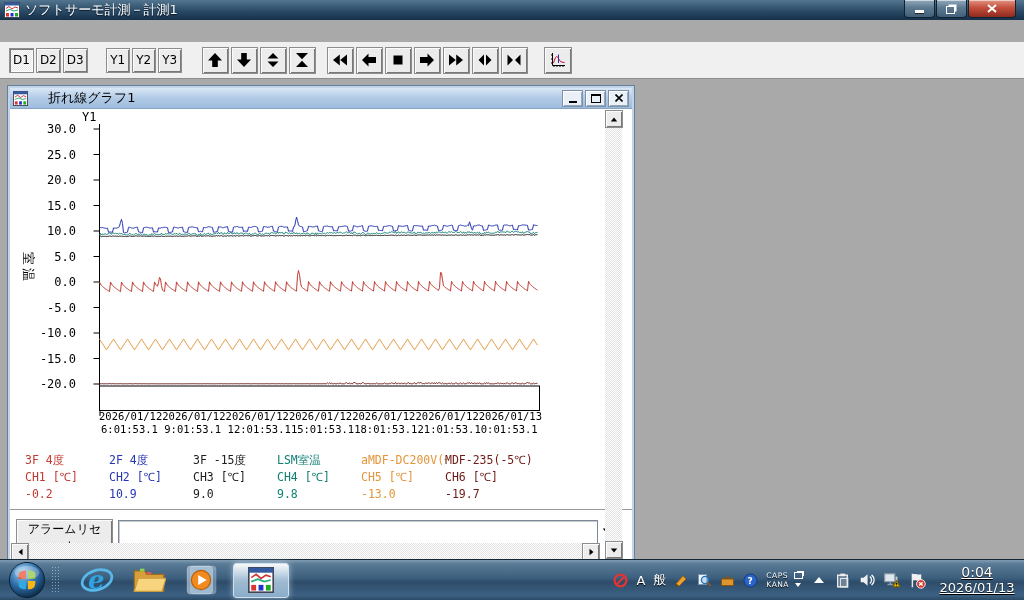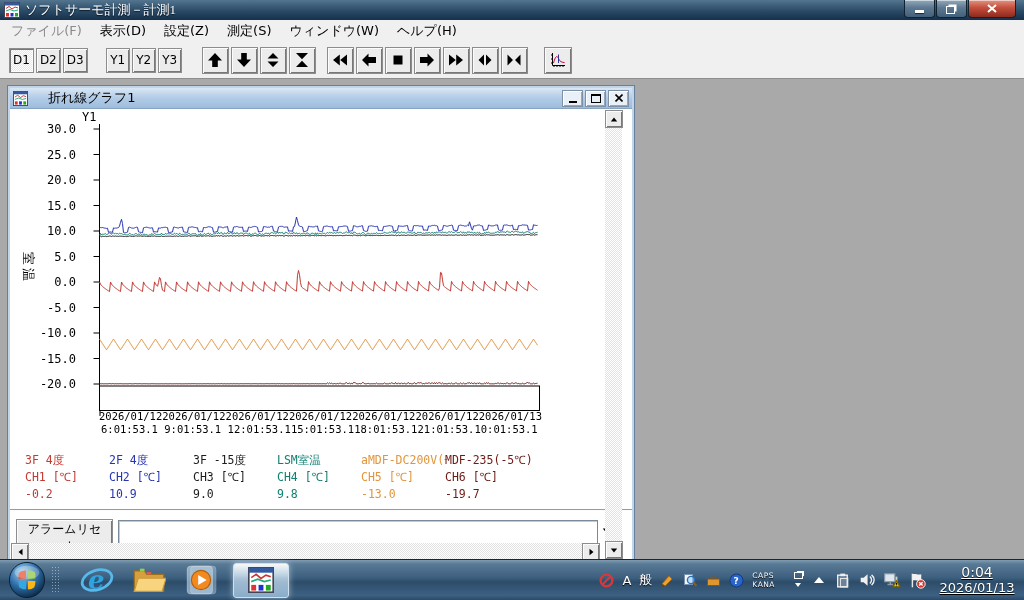--- a/index.html
+++ b/index.html
@@ -3,21 +3,21 @@
 <meta charset="utf-8">
 <style>
   html,body{margin:0;padding:0;background:#000;}
   #screen{position:relative;width:1024px;height:600px;overflow:hidden;
     font-family:"DejaVu Sans","Liberation Sans",sans-serif;font-size:13px;
     background:#a9a9a9;user-select:none;}
   
   #titlebar{position:absolute;top:0;left:0;right:0;height:20px;
     background:linear-gradient(#53758f,#2a4a66 55%,#16304a);
     display:flex;align-items:center;gap:5px;padding-left:4px;}
-  #titlebar .title-text{color:#fff;font-size:13px;text-shadow:0 1px 1px #08121d;font-family:Liberation Serif, serif;}
+  #titlebar .title-text{color:#fff;font-size:13px;text-shadow:0 1px 1px #08121d;}
   .caption-btns{position:absolute;right:8px;top:0;display:flex;}
   .cap-btn{width:29px;height:17px;margin-left:1px;border:1px solid #10222f;border-top:none;
     border-radius:0 0 4px 4px;background:linear-gradient(#93aabc,#5d7990 45%,#42607a);
     box-shadow:inset 0 1px 0 rgba(255,255,255,.55);display:flex;align-items:center;justify-content:center;}
   .cap-btn.close{width:46px;background:linear-gradient(#e29384,#c44f3c 45%,#8f2a1d);}
   .glyph-min{width:9px;height:3px;background:#fff;box-shadow:0 1px 1px #222;margin-top:5px;}
   .glyph-restore{width:7px;height:6px;border:1px solid #fff;background:transparent;
     box-shadow:2px -2px 0 -0.5px #fff;margin:2px 2px 0 0;}
   
   #menubar{position:absolute;top:20px;left:0;right:0;height:22px;background:#f0f0f0;
@@ -79,21 +79,21 @@
   #startorb{width:38px;height:38px;margin:0 5px 0 8px;flex:none;}
   #startdots{width:10px;height:28px;margin-right:10px;opacity:.5;
     background-image:radial-gradient(#dfeaf2 34%,transparent 36%);background-size:3px 3px;}
   .task-ico{width:38px;height:40px;display:flex;align-items:center;justify-content:center;margin:0 7px;}
   #activeapp{width:54px;height:33px;margin:0 6px;border:1px solid #cfe0ee;border-radius:3px;
     background:linear-gradient(rgba(255,255,255,.95),rgba(205,228,246,.75) 45%,rgba(170,205,232,.7));
     box-shadow:0 0 6px rgba(220,240,255,.6);display:flex;align-items:center;justify-content:center;}
   #tray{margin-left:auto;display:flex;align-items:center;gap:8px;padding-right:4px;}
   .ime-txt{font-size:13px;text-shadow:0 1px 1px #000;}
   .ime-block{font-size:7.5px;line-height:9px;letter-spacing:.5px;text-shadow:0 1px 1px #000;}
-  .ime-block .row{display:flex;align-items:center;gap:20px;}
+  .ime-block .row{display:flex;align-items:center;gap:6px;}
   .mini-win{width:7px;height:5px;border:1px solid #fff;box-shadow:2px -2px 0 -1px #fff;}
   .tri-up.w{border-bottom-color:#fff;border-left-width:5px;border-right-width:5px;border-bottom-width:6px;}
   .tri-down.w{border-top-color:#fff;border-left-width:3px;border-right-width:3px;border-top-width:4px;}
   #clock{width:86px;text-align:center;font-size:13px;line-height:16px;text-shadow:0 1px 1px #000;text-decoration:underline;}
   #clock .t{font-size:14px;}
 </style>
 </head>
 <body>
 
 <div id="screen">
@@ -117,28 +117,20 @@
           <div class="glyph-restore"></div>
         </div>
       <div class="cap-btn close">
         <svg width="10" height="9" viewBox="0 0 10 9">
           <path d="M1 1 L9 8 M9 1 L1 8" stroke="#fff" stroke-width="2"></path>
         </svg>
       </div>
     </div>
   </div>
 
-  <div id="menubar">
-      <span class="menu-item disabled">ファイル(F)</span>
-      <span class="menu-item">表示(D)</span>
-      <span class="menu-item">設定(Z)</span>
-      <span class="menu-item">測定(S)</span>
-      <span class="menu-item">ウィンドウ(W)</span>
-      <span class="menu-item">ヘルプ(H)</span>
-    </div>
 
   <div id="toolbar">
     <div id="dbtns">
         <button class="tb-btn pressed">D1</button>
         <button class="tb-btn">D2</button>
         <button class="tb-btn">D3</button>
       </div>
     <div id="ybtns">
         <button class="tb-btn">Y1</button>
         <button class="tb-btn">Y2</button>

